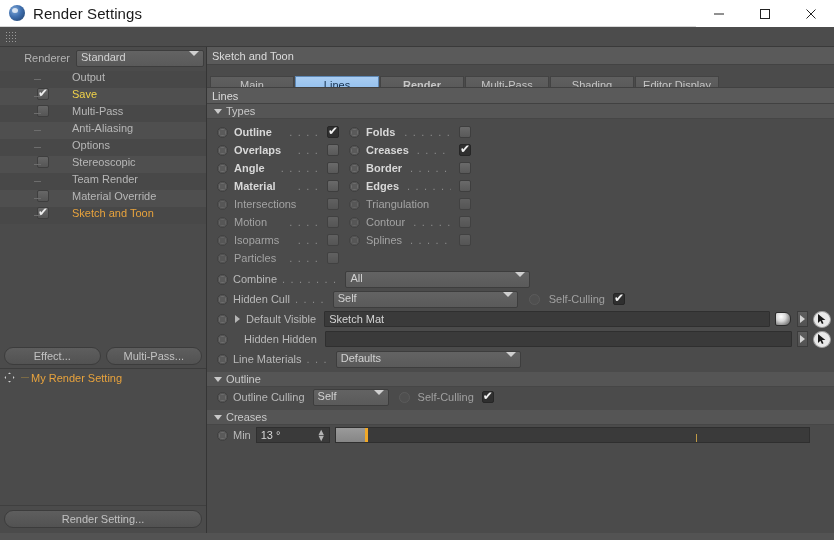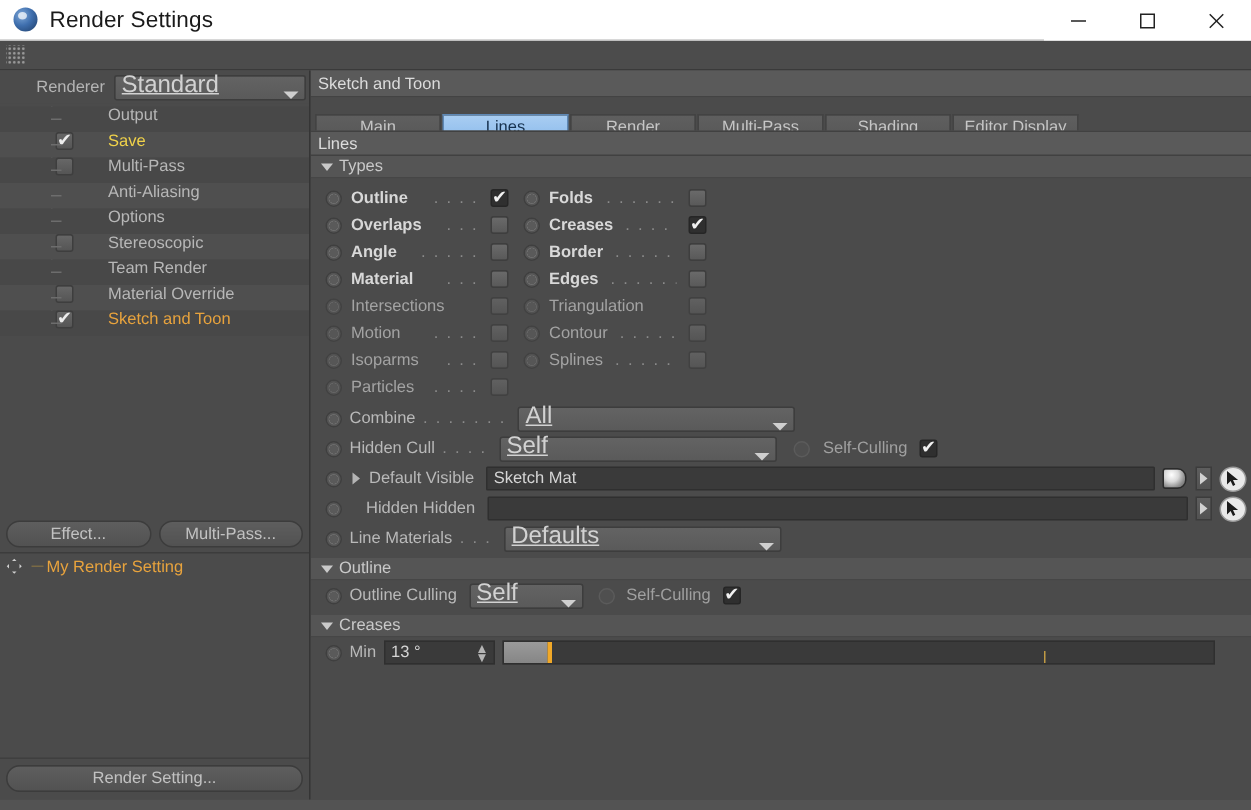--- a/index.html
+++ b/index.html
@@ -59,22 +59,22 @@
   }
 
   .renderer-row {
     height: 22px; display: flex; align-items: center; padding-left: 0; gap: 6px;
     background: #4b4b4b;
   }
   .renderer-label { color: #b4b4b4; width: 70px; text-align: right; font-size: 11px; }
   .combo {
     background: linear-gradient(#636363,#5a5a5a);
     border: 1px solid #3d3d3d; border-radius: 2px;
-    height: 17px; color: #d2d2d2; font-size: 16px;
-    display: flex; align-items: flex-end; padding: 0 4px; position: relative; text-decoration: underline;
+    height: 17px; color: #d2d2d2; font-size: 11px;
+    display: flex; align-items: flex-start; padding: 0 4px; position: relative;
   }
   .combo .cval { flex: 1; overflow: hidden; white-space: nowrap; }
   .combo .arr {
     width: 0; height: 0; margin-left: 4px;
     border-left: 5px solid transparent; border-right: 5px solid transparent;
     border-top: 5px solid #cfcfcf;
   }
   #renderer-combo { width: 128px; }
 
   .tree { margin-top: 2px; position: relative; }
@@ -149,21 +149,21 @@
     display: flex; align-items: center; justify-content: center;
     background: linear-gradient(#5f5f5f,#575757);
     border: 1px solid #434343; color: #c6c6c6; border-bottom: none;
   }
   .tab.active {
     background: linear-gradient(#a9cdf2,#8dbcec); color: #15304d;
     border-color: #5e88b5;
   }
   #tab-main { width: 84px; padding: 0; }
   #tab-lines { width: 84px; padding: 0; }
-  #tab-render { width: 84px; padding: 0; }
+  #tab-render { width: 84px; padding: 0; font-weight: bold; }
   #tab-multipass { width: 84px; padding: 0; }
   #tab-shading { width: 84px; padding: 0; }
   #tab-editordisplay { width: 84px; padding: 0; }
 
   .section-head {
     height: 17px; background: #5a5a5a; color: #dcdcdc;
     display: flex; align-items: center; padding-left: 5px; font-size: 11px;
     border-top: 1px solid #414141; border-bottom: 1px solid #414141;
   }
   .group-head {

